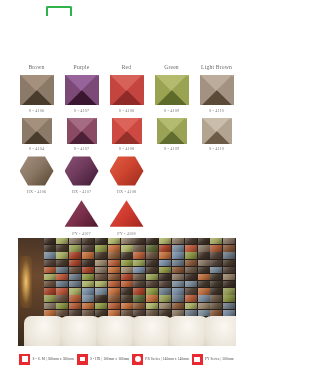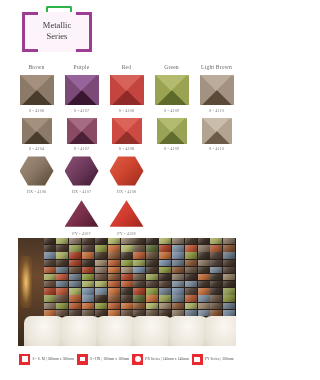--- a/index.html
+++ b/index.html
@@ -98,32 +98,20 @@
   .leg-txt{
     font-size:3.5px;color:#4a4a4a;white-space:nowrap;letter-spacing:.1px;
     font-family:"Liberation Serif",serif;
   }
 </style>
 </head>
 <body>
 
 <div class="logo-wrap">
   <div class="logo-handle"></div>
-  <div class="logo-box">
-    <span class="logo-side l"></span>
-    <span class="logo-side r"></span>
-    <span class="logo-corner lc-tl"></span>
-    <span class="logo-corner lc-tr"></span>
-    <span class="logo-corner lc-bl"></span>
-    <span class="logo-corner lc-br"></span>
-    <div class="logo-text">
-      <div>Metallic</div>
-      <div>Series</div>
-    </div>
-  </div>
 </div>
 
 <div class="sheet">
   <div class="col-headers" id="col-headers">
       <span>Brown</span>
       <span>Purple</span>
       <span>Red</span>
       <span>Green</span>
       <span>Light Brown</span>
     </div>

